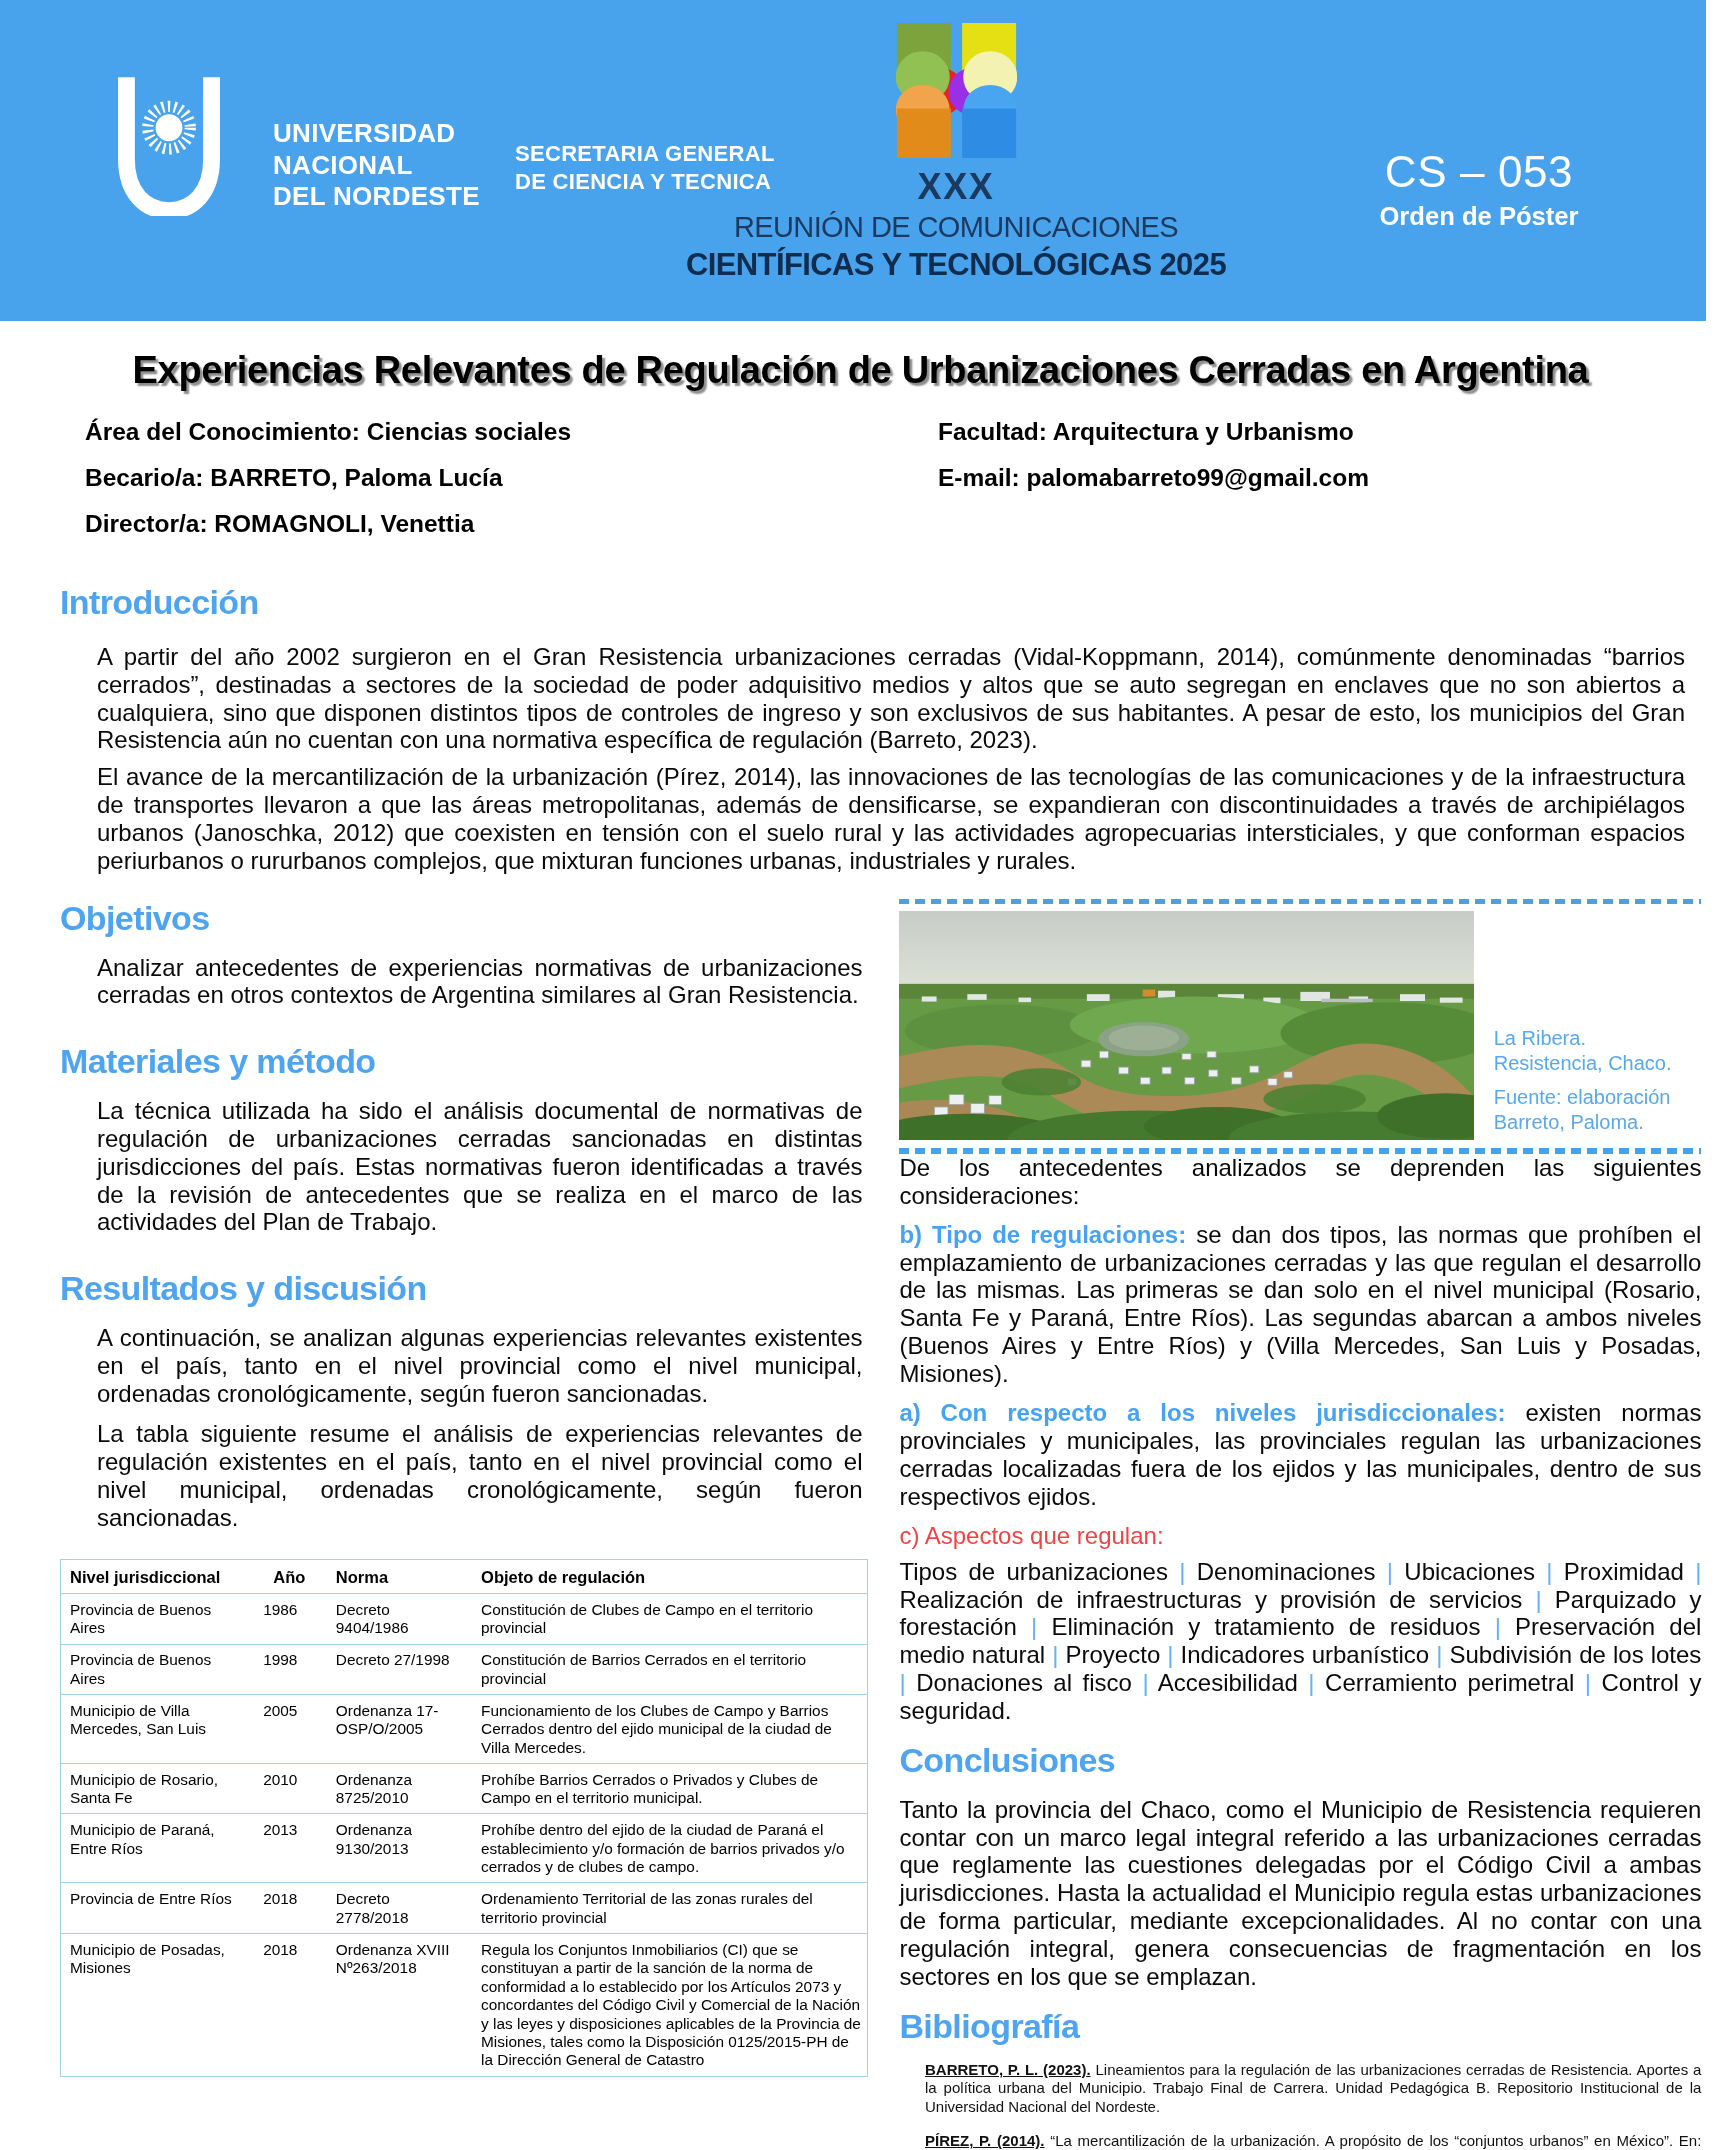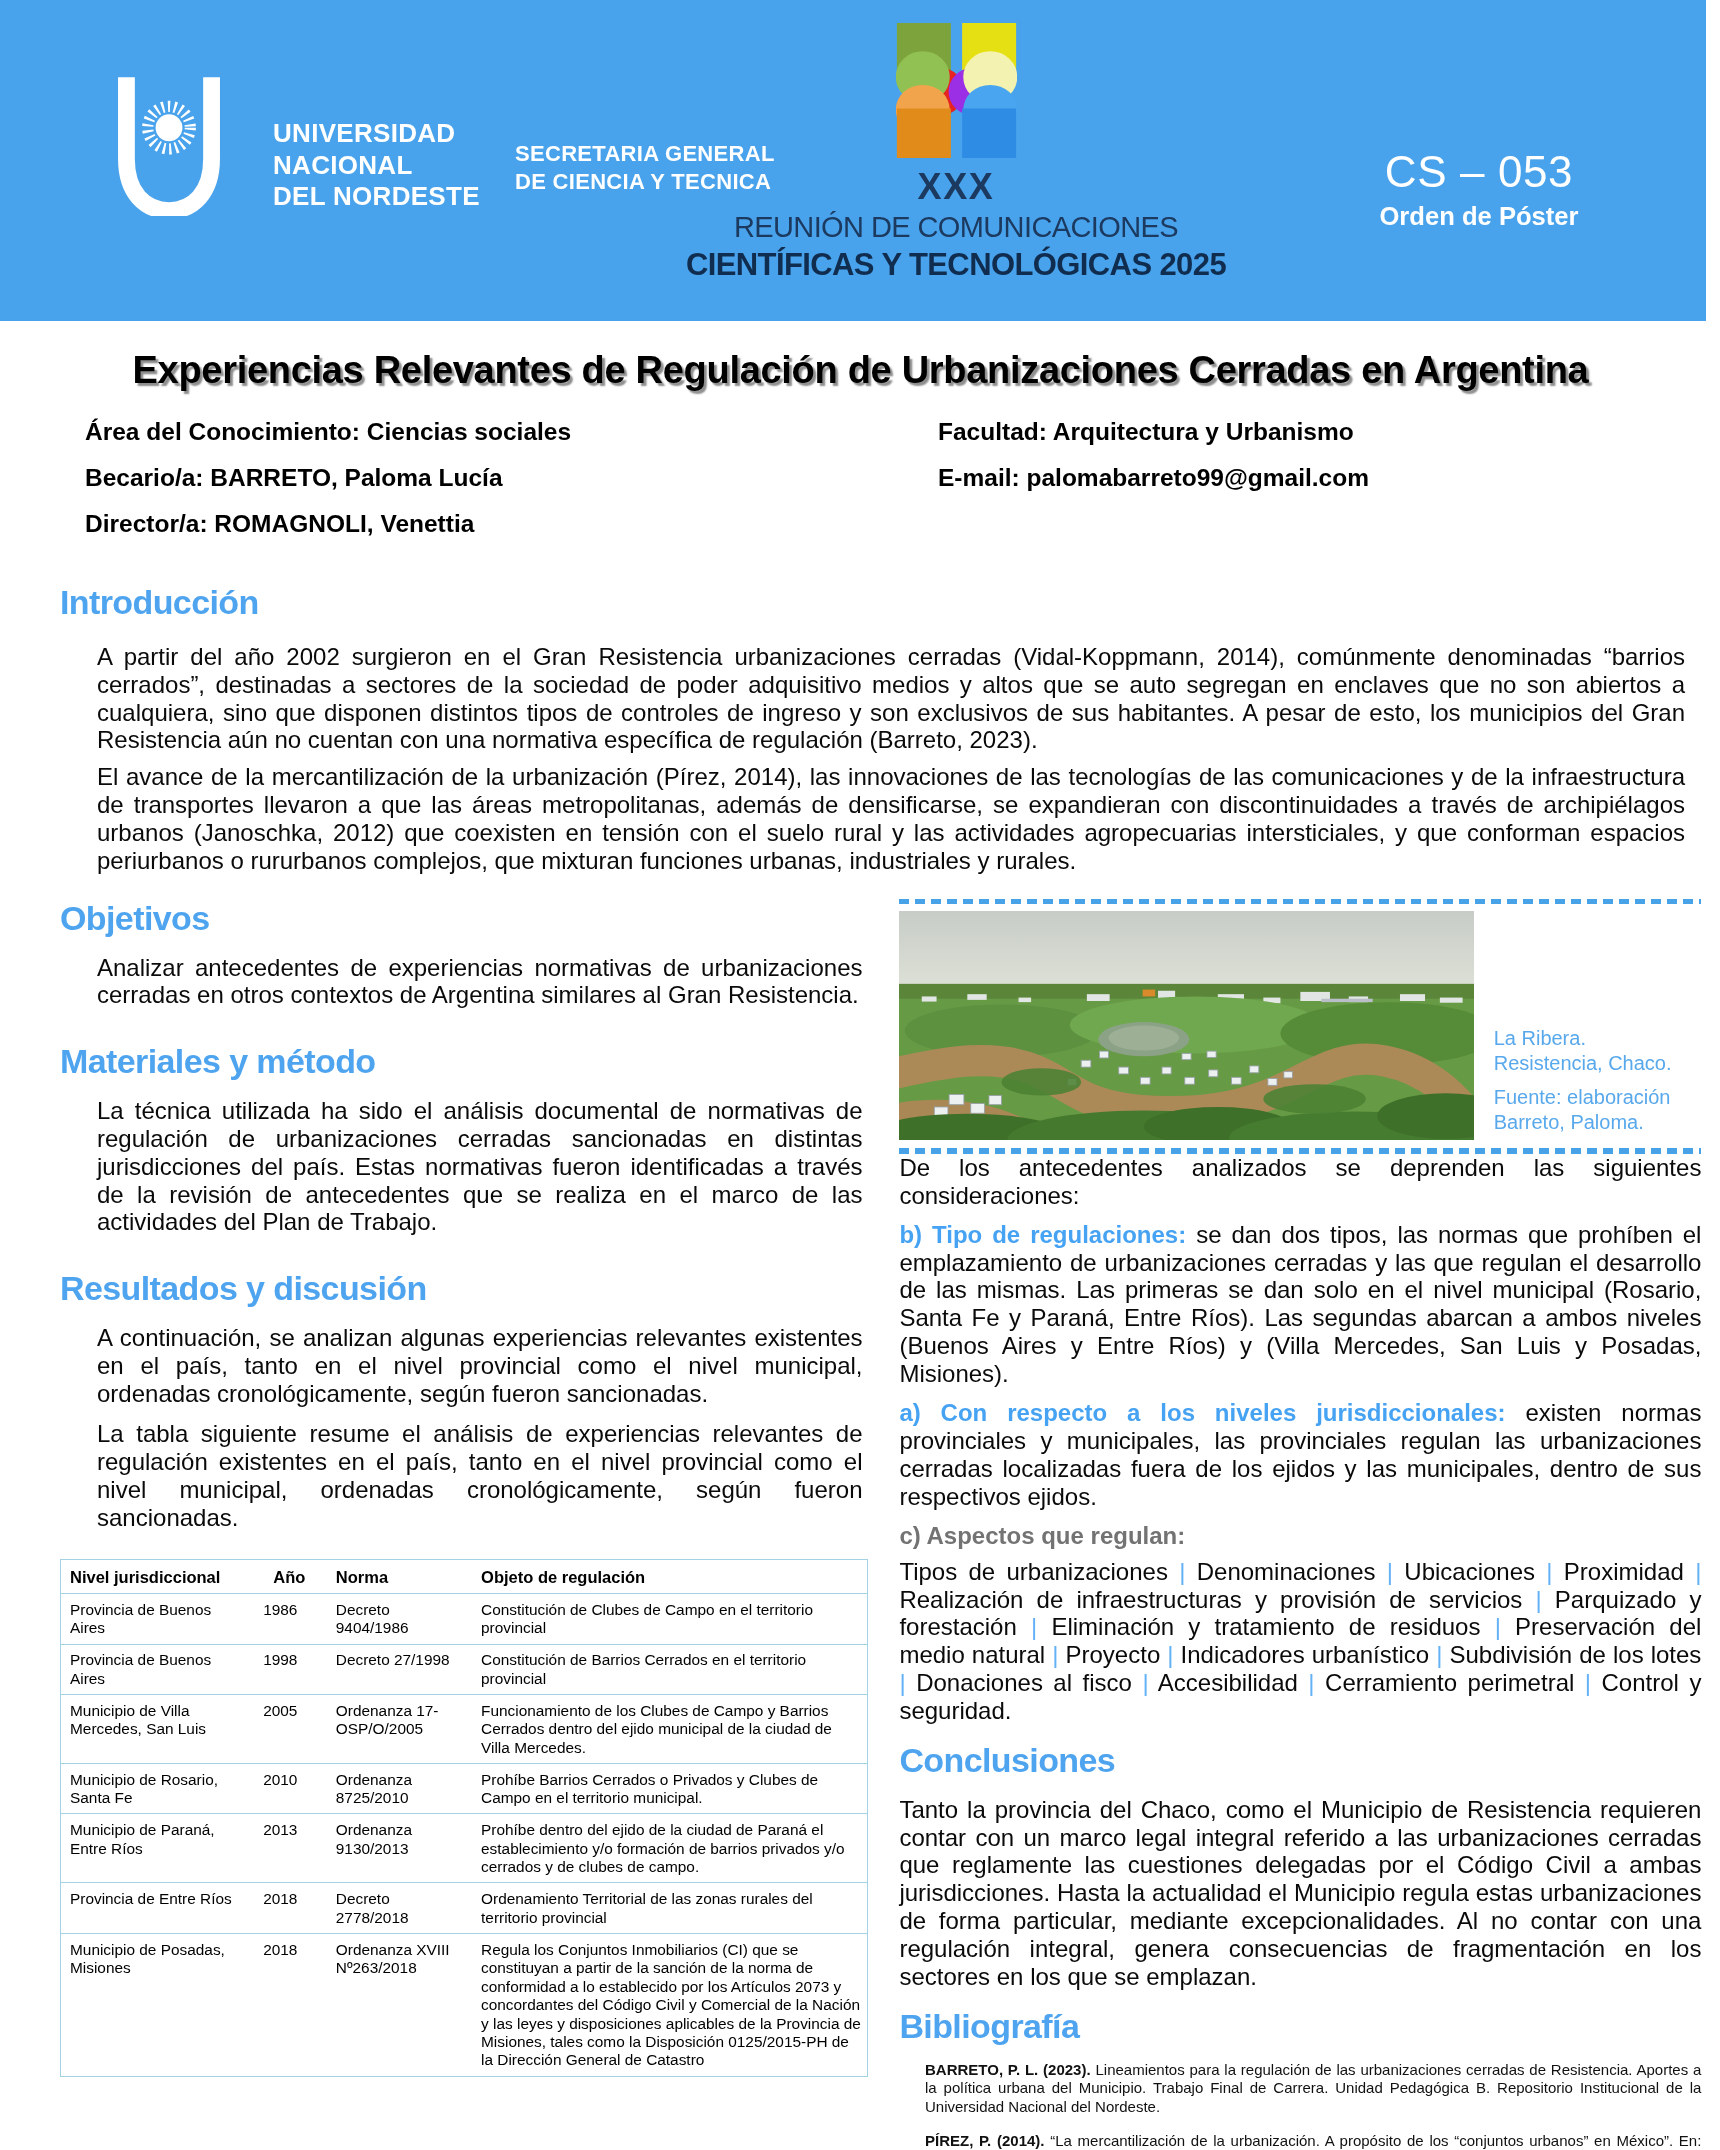--- a/index.html
+++ b/index.html
@@ -55,27 +55,27 @@
   .norm-table .c2{width:18%;} .norm-table .c3{width:49%;}
   
   .dashes{height:5.7px;background:repeating-linear-gradient(to right,#47a2e8 0 10.2px,transparent 10.2px 16px);}
   .photo-row{display:flex;margin:6.8px 0 8px;}
   .photo-caption{width:199px;margin-left:19.3px;align-self:flex-end;padding-bottom:4.6px;
     color:#58a8ec;font-size:20px;line-height:1.26;}
   .photo-caption .gap-after{margin-bottom:9px;}
   .col-right .rp{margin:0 0 11.4px;}
   .consider-text{margin-top:19.3px;}
   .lead{color:#46a2f2;font-weight:bold;}
-  .c-head{font-size:24px;font-weight:bold;color:#737373;margin:0 0 8px;}
+  .c-head{font-size:24px;font-weight:normal;color:#ef4444;margin:0 0 8px;}
   .pipe{color:#63b2f6;}
   .col-right .sec-h{margin-top:16px;}
   .concl-body{margin-top:16px;}
   .refs{margin:13.7px 0 0 25.6px;}
   .ref{font-size:15px;line-height:1.26;text-align:justify;margin-bottom:8px;color:#111;}
-  .ref .lead-b{font-weight:bold;}
+  .ref .lead-b{font-weight:bold;text-decoration:underline;}
 </style>
 </head>
 <body>
 
 <div class="banner">
   <svg class="u-logo" width="112" height="143" viewBox="0 0 200 252">
     <path d="M24,6 V152 C24,212 57,244 100,244 C143,244 176,212 176,152 V6" fill="none" stroke="#ffffff" stroke-width="30"></path>
     <g>
       <circle cx="100" cy="96" r="24" fill="#ffffff"></circle>
       <circle cx="100" cy="96" r="38" fill="none" stroke="#ffffff" stroke-width="20" stroke-dasharray="4 7"></circle>

